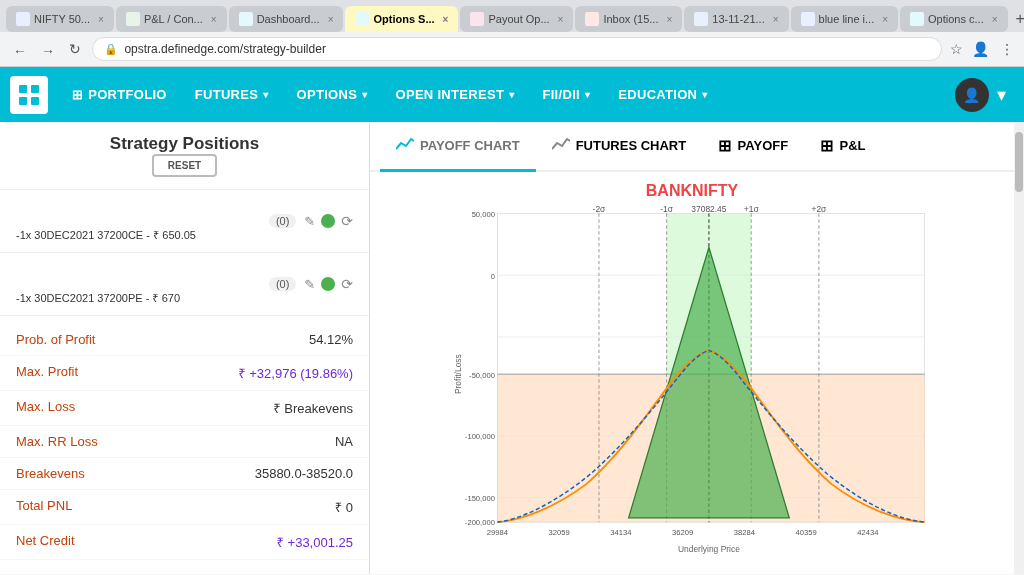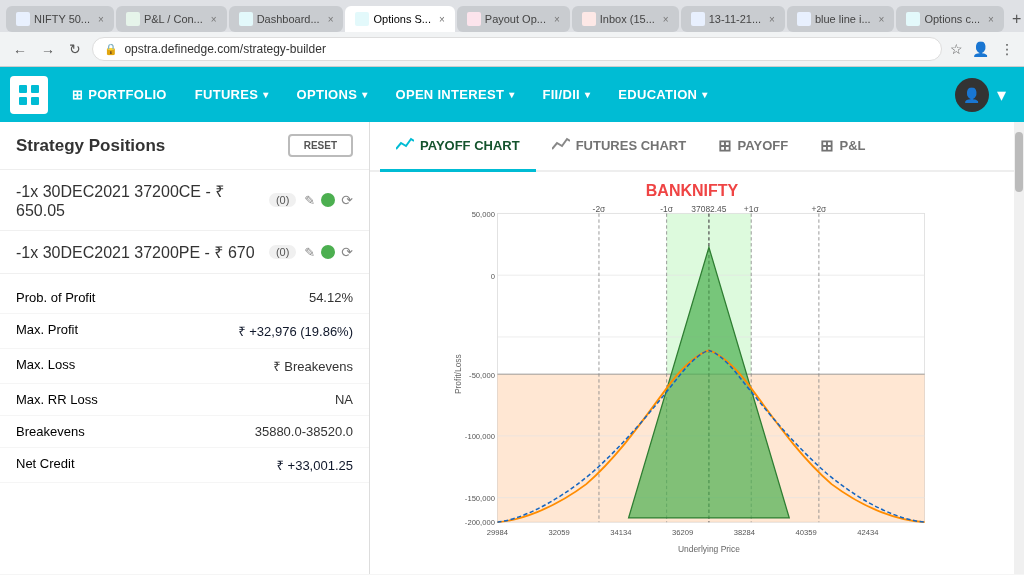--- a/index.html
+++ b/index.html
@@ -2,21 +2,21 @@
 <html><head>
   <meta charset="utf-8">
   <style>
     * { margin: 0; padding: 0; box-sizing: border-box; }
     body { font-family: Arial, sans-serif; background: #f5f5f5; font-size: 13px; overflow: hidden; }
 
     
     .browser-chrome { background: #f1f3f4; border-bottom: 1px solid #ccc; }
     .tab-bar { display: flex; align-items: center; padding: 6px 6px 0; background: #dfe1e5; gap: 2px; }
     .tab { display: flex; align-items: center; padding: 6px 10px; border-radius: 6px 6px 0 0; font-size: 11px; max-width: 140px; gap: 4px; cursor: pointer; }
-    .tab.active { background: #ffffff; }
+    .tab.active { background: #fef9c3; font-weight: bold; }
     .tab:not(.active) { background: #c9ccd0; color: #444; border-radius: 6px; }
     .tab-favicon { width: 14px; height: 14px; border-radius: 2px; flex-shrink: 0; }
     .tab-label { overflow: hidden; text-overflow: ellipsis; white-space: nowrap; font-size: 11px; }
     .tab-close { margin-left: 4px; color: #777; font-size: 10px; flex-shrink: 0; }
     .tab-add { background: none; border: none; font-size: 16px; color: #555; padding: 2px 6px; cursor: pointer; }
 
     .address-bar { display: flex; align-items: center; padding: 5px 10px; gap: 8px; background: #f1f3f4; }
     .nav-btn { background: none; border: none; font-size: 14px; color: #555; cursor: pointer; padding: 3px; }
     .nav-btn:disabled { color: #bbb; }
     .url-bar { flex: 1; background: white; border: 1px solid #ddd; border-radius: 16px; padding: 4px 12px; font-size: 12px; display: flex; align-items: center; gap: 6px; }
@@ -28,43 +28,43 @@
     .main-nav { background: #00bcd4; display: flex; align-items: center; padding: 0 10px; height: 55px; }
     .nav-logo { background: white; border-radius: 4px; width: 38px; height: 38px; display: flex; align-items: center; justify-content: center; margin-right: 10px; }
     .nav-logo svg { width: 22px; height: 22px; }
     .nav-item { color: white; font-size: 13px; font-weight: 600; padding: 0 14px; height: 55px; display: flex; align-items: center; gap: 5px; cursor: pointer; text-transform: uppercase; letter-spacing: 0.3px; }
     .nav-chevron { font-size: 10px; }
     .nav-user { margin-left: auto; width: 34px; height: 34px; border-radius: 50%; background: #333; display: flex; align-items: center; justify-content: center; color: white; font-size: 14px; }
     .nav-more { color: white; font-size: 18px; padding: 0 8px; cursor: pointer; }
 
     
     .sidebar { width: 370px; flex-shrink: 0; background: white; border-right: 1px solid #ddd; overflow-y: auto; padding-bottom: 10px; }
-    .sidebar-header { display: flex; align-items: center; justify-content: space-between; padding: 12px 16px; border-bottom: 1px solid #eee; }
+    .sidebar-header { display: flex; align-items: center; justify-content: space-between; padding: 12px 16px; border-bottom: 1px solid #eee; flex-direction: column; }
     .sidebar-title { font-size: 17px; font-weight: 600; color: #333; }
     .reset-btn { background: none; border: 2px solid #bbb; border-radius: 4px; padding: 4px 14px; font-size: 10px; color: #555; cursor: pointer; font-weight: 600; }
 
     .position-item { padding: 10px 16px; border-bottom: 1px solid #f0f0f0; display: flex; align-items: center; gap: 8px; }
-    .position-text { font-size: 16px; color: #333; flex: 1; }
+    .position-text { font-size: 11px; color: #333; flex: 1; margin-top: 27px; }
     .position-badge { background: #f0f0f0; border-radius: 10px; padding: 1px 7px; font-size: 11px; color: #555; }
     .position-icons { display: flex; align-items: center; gap: 6px; }
     .edit-icon { color: #888; font-size: 13px; cursor: pointer; }
     .dot-icon { width: 14px; height: 14px; border-radius: 50%; background: #4caf50; }
     .refresh-icon { color: #888; font-size: 14px; cursor: pointer; }
 
     .stats-section { padding: 8px 0; }
     .stat-row { display: flex; justify-content: space-between; padding: 8px 16px; border-bottom: 1px solid #f5f5f5; }
-    .stat-label { color: #000000; font-size: 13px; }
+    .stat-label { color: #c2410c; font-size: 13px; }
     .stat-value { color: #333; font-size: 13px; font-weight: 500; }
-    .stat-value.green { color: #0f172a; }
+    .stat-value.green { color: #6d28d9; }
 
     
     .main-content { flex: 1; display: flex; flex-direction: column; background: white; overflow: hidden; }
     .chart-tabs { display: flex; align-items: center; border-bottom: 2px solid #eee; padding: 0 10px; }
-    .chart-tab { display: flex; align-items: center; gap: 6px; padding: 14px 16px; font-size: 13px; font-weight: 600; color: #737373; cursor: pointer; border-bottom: 3px solid transparent; margin-bottom: -2px; }
-    .chart-tab.active { color: #14532d; border-bottom-color: #00bcd4; }
+    .chart-tab { display: flex; align-items: center; gap: 6px; padding: 14px 16px; font-size: 13px; font-weight: 600; color: #000000; cursor: pointer; border-bottom: 3px solid transparent; margin-bottom: -2px; }
+    .chart-tab.active { color: #737373; border-bottom-color: #00bcd4; }
     .chart-tab-icon { font-size: 16px; }
 
     .chart-area { flex: 1; position: relative; padding: 10px; overflow: hidden; }
     .chart-title { text-align: center; font-size: 16px; font-weight: 700; color: #ef4444; margin-bottom: 5px; }
 
     
     .scrollbar { width: 10px; background: #f0f0f0; }
     .scrollbar-thumb { width: 8px; height: 60px; background: #bbb; border-radius: 4px; margin: 2px auto; margin-top: 10px; }
   </style>
 </head>
@@ -217,20 +217,24 @@
       </div>
       <div class="stat-row">
         <span class="stat-label">Max. RR Loss</span>
         <span class="stat-value">NA</span>
       </div>
       <div class="stat-row">
         <span class="stat-label">Breakevens</span>
         <span class="stat-value">35880.0-38520.0</span>
       </div>
       <div class="stat-row">
+        <span class="stat-label">Total PNL</span>
+        <span class="stat-value">₹ 0</span>
+      </div>
+      <div class="stat-row">
         <span class="stat-label">Net Credit</span>
         <span class="stat-value green">₹ +33,001.25</span>
       </div>
     </div>
   </div>
 
   <div class="main-content">
 
     <div class="chart-tabs">
       <div class="chart-tab active">

